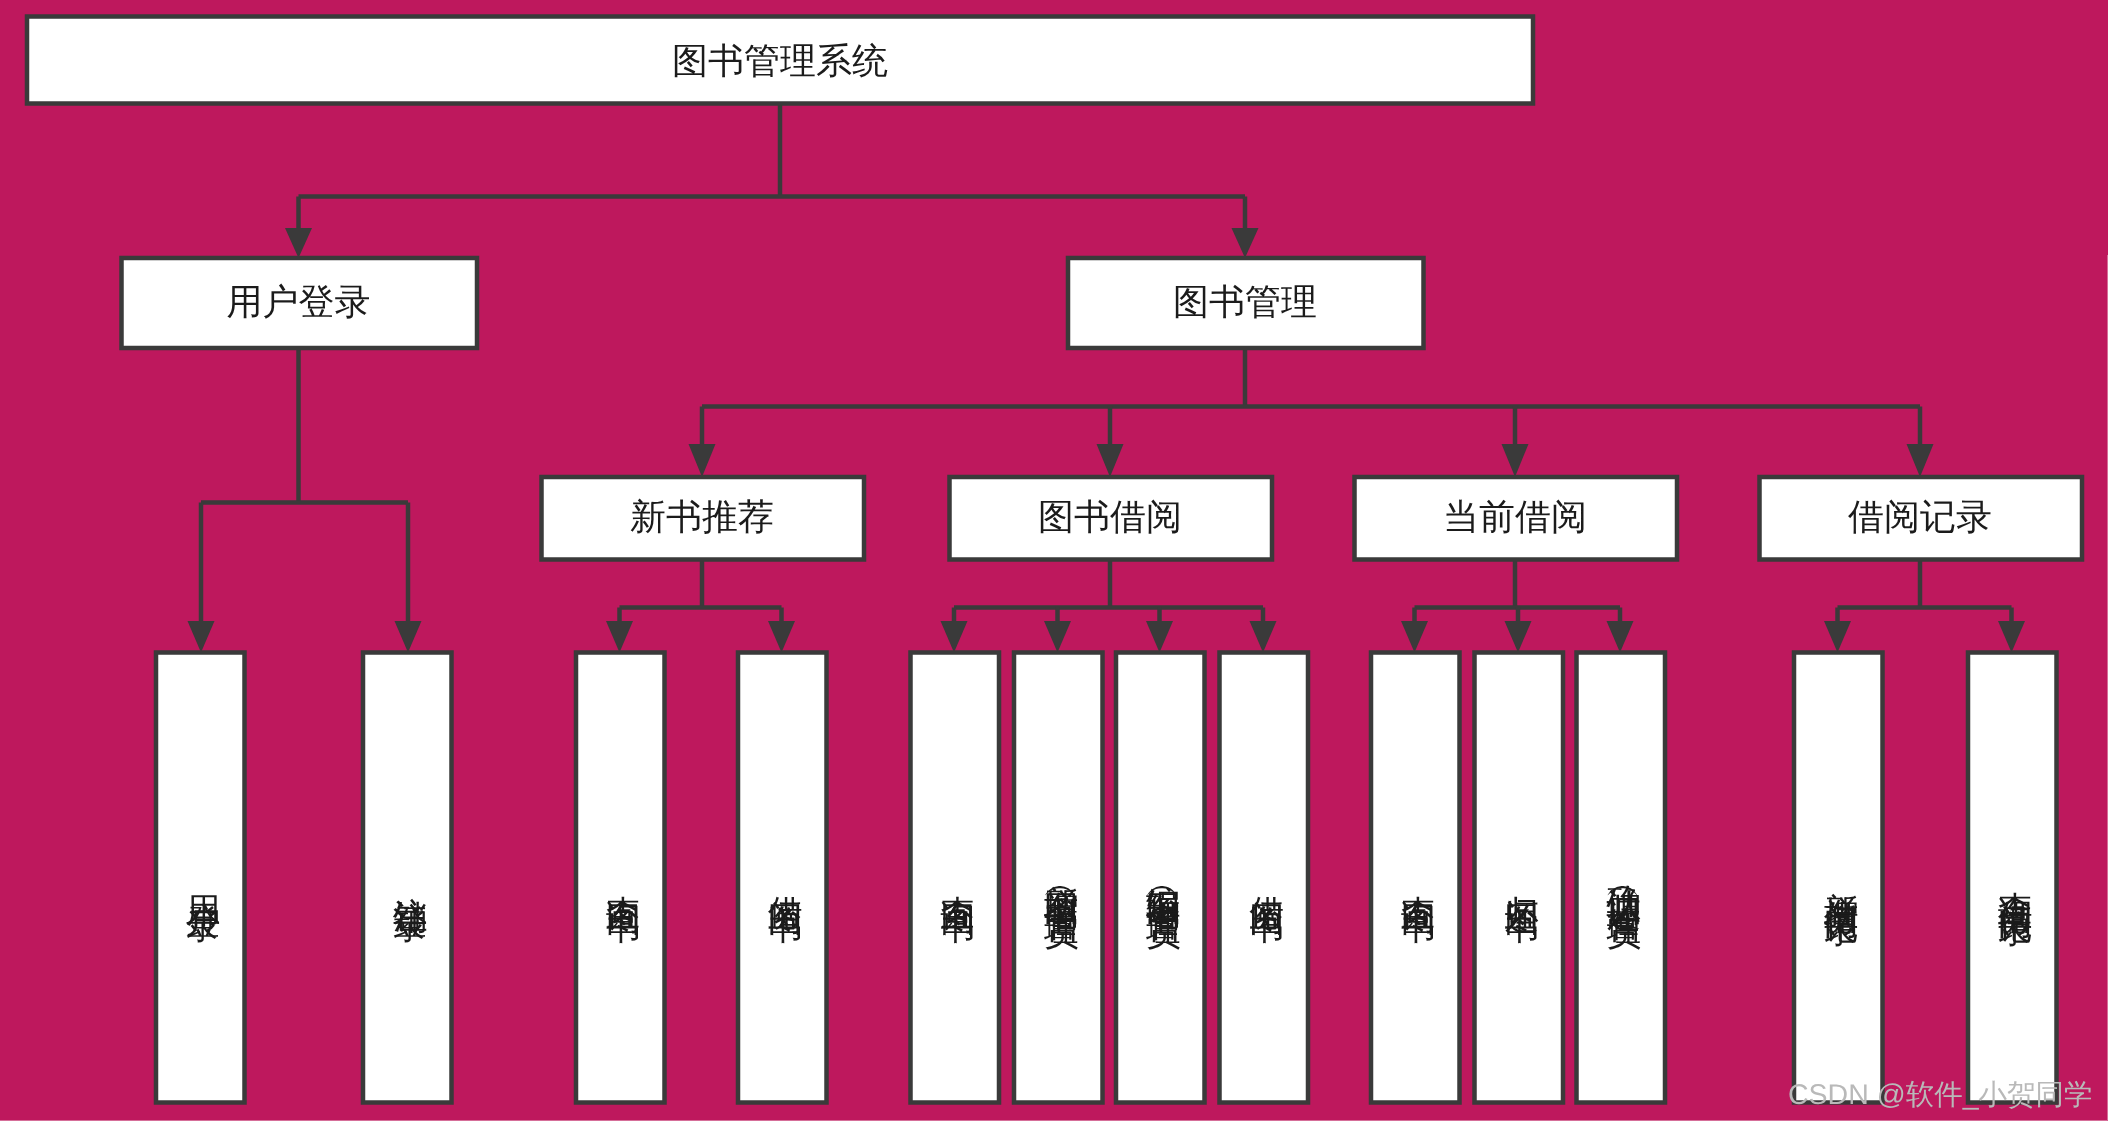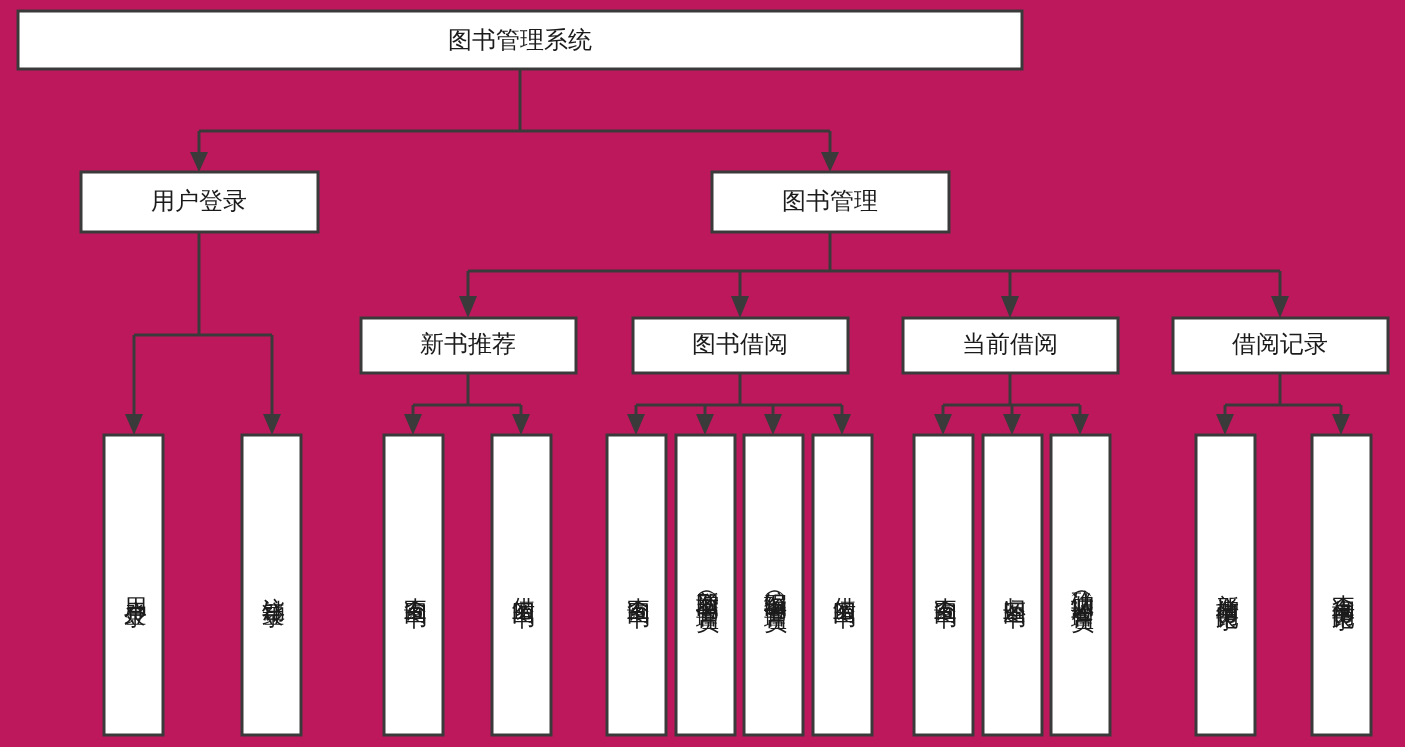--- a/index.html
+++ b/index.html
@@ -191,13 +191,14 @@
       <rect class="node-box" x="1196" y="435" width="59" height="300"></rect>
       <text class="node-label label-v" x="1226" y="585">新增借阅记录</text>
     </g>
     <g>
       <rect class="node-box" x="1312" y="435" width="59" height="300"></rect>
       <text class="node-label label-v" x="1342" y="585">查询借阅记录</text>
     </g>
 
   </svg>
 
+  <div class="watermark">CSDN @软件_小贺同学</div>
 </div>
 
 </body></html>

